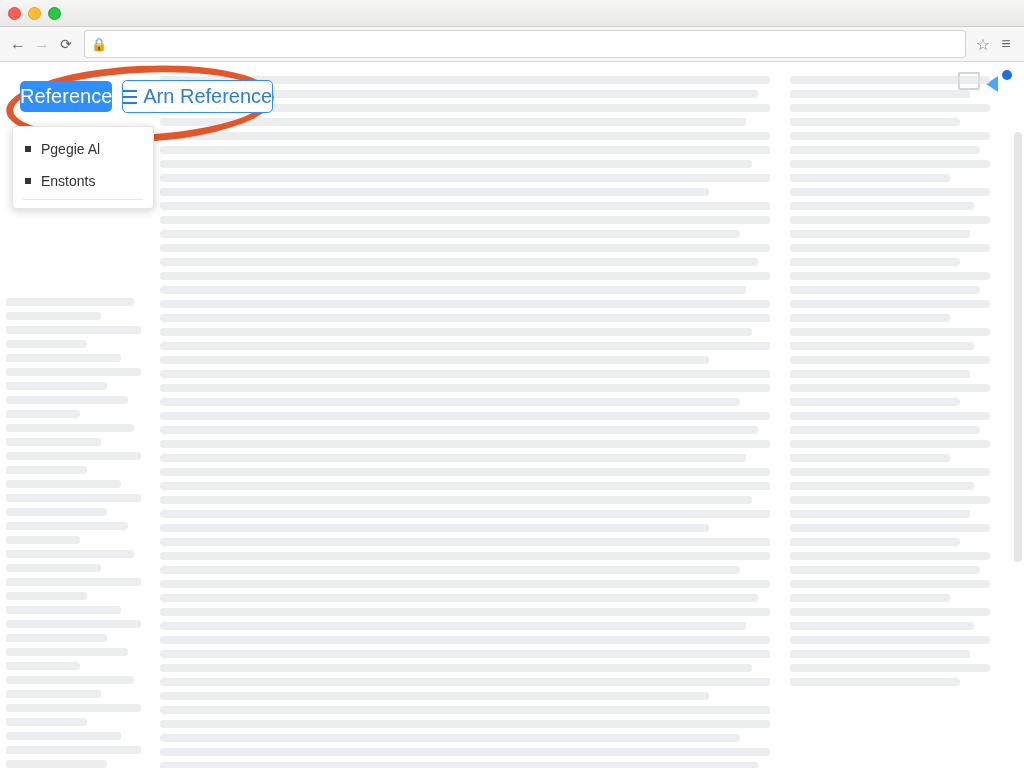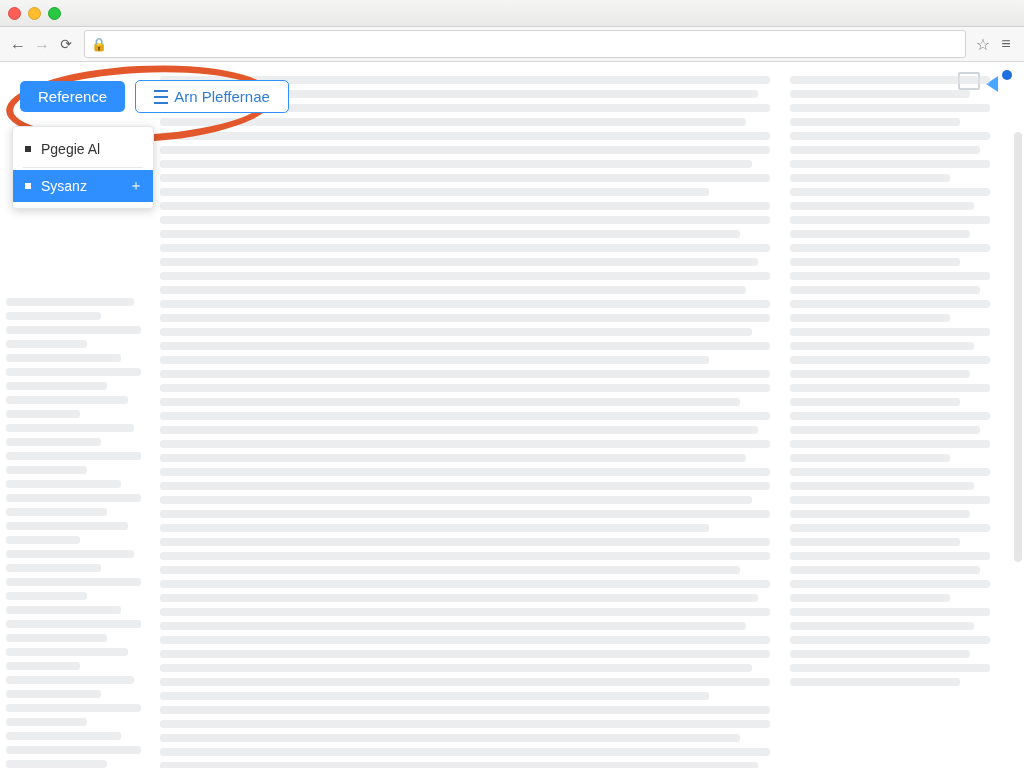--- a/index.html
+++ b/index.html
@@ -220,24 +220,24 @@
     position: absolute;
     left: 20px;
     top: 18px;
     display: flex;
     align-items: center;
     z-index: 10;
   }
   .btn {
     height: 31px;
     border-radius: 5px;
-    font-size: 15px;
-    display: flex;
-    align-items: center;
-    padding: 0 18px;
+    font-size: 20px;
+    display: flex;
+    align-items: center;
+    padding: 0 0;
     font-weight: 500;
   }
   .btn-primary {
     background: #2f8fff;
     color: #fff;
     margin-right: 10px;
   }
   .btn-outline {
     background: #fff;
     color: #2f7dd1;
@@ -337,35 +337,34 @@
 <div class="page">
 
   <div class="annotation-ellipse"></div>
 
   <div class="button-bar">
     <div class="btn btn-primary">
       <span>Reference</span>
     </div>
     <div class="btn btn-outline">
       <span class="btn-icon"></span>
-      <span>Arn Pleffernae</span>
+      <span>Arn Reference</span>
     </div>
   </div>
 
   <div class="dropdown">
     <div class="dd-item">
       <span class="bullet"></span>
       <span>Pgegie Al</span>
     </div>
+    <div class="dd-item">
+      <span class="bullet"></span>
+      <span>Enstonts</span>
+    </div>
     <div class="dd-sep"></div>
-    <div class="dd-item active">
-      <span class="bullet"></span>
-      <span>Sysanz</span>
-      <span class="plus">＋</span>
-    </div>
   </div>
 
   <div class="top-right-widget">
     <div class="trw-box"></div>
     <div class="trw-shape"></div>
   </div>
 
   <div class="blur-col blur-left" style="top: 230px;">
       <div class="blur-line" style="width: 95%;"></div>
       <div class="blur-line" style="width: 70%;"></div>

